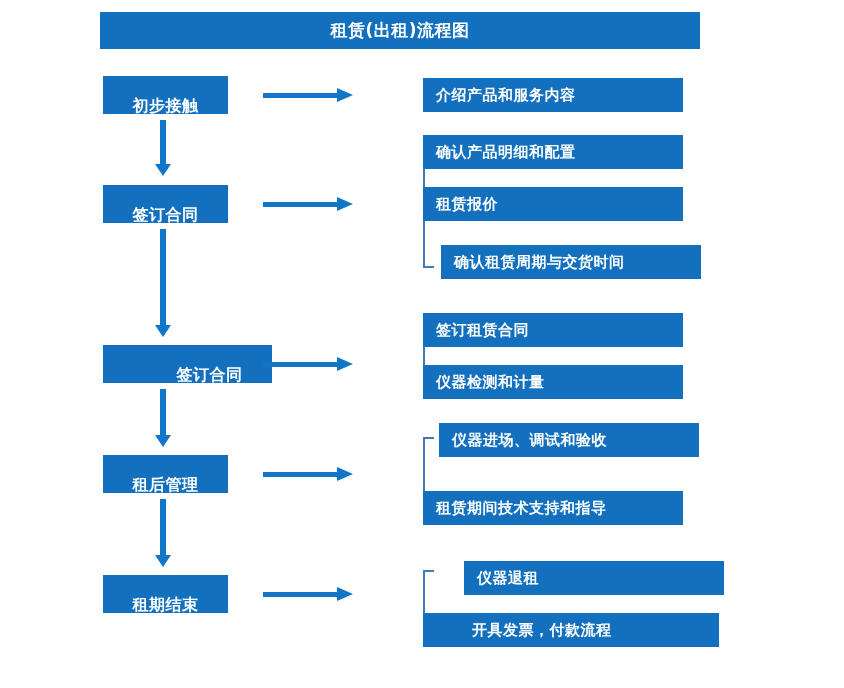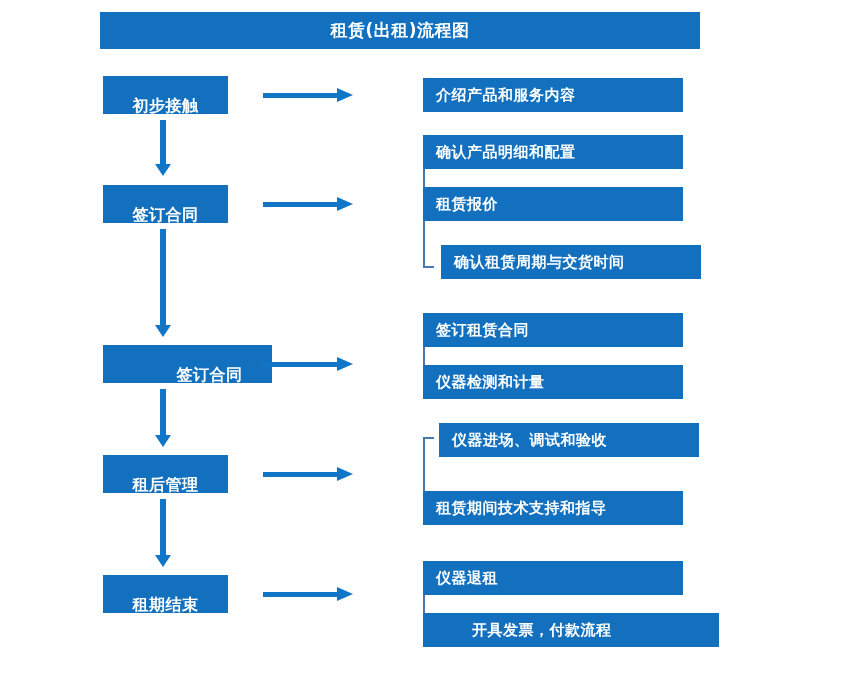--- a/index.html
+++ b/index.html
@@ -250,21 +250,21 @@
       </div>
       <div class="h-arrow" style="top: 587px;">
         <div class="shaft"></div>
         <div class="head"></div>
       </div>
       <div class="bracket" style="top: 570px; height: 63px;">
         <div class="spine"></div>
         <div class="tick top"></div>
         <div class="tick bottom"></div>
       </div>
-      <div class="detail-box" style="top: 561px;">
+      <div class="detail-box" style="top: 561px; margin-left: 41px;">
         <span class="detail-label">仪器退租</span>
       </div>
       <div class="detail-box" style="top: 613px; padding-left: 36px;">
         <span class="detail-label">开具发票，付款流程</span>
       </div>
     </div>
 
 </div>
 
 </body></html>

